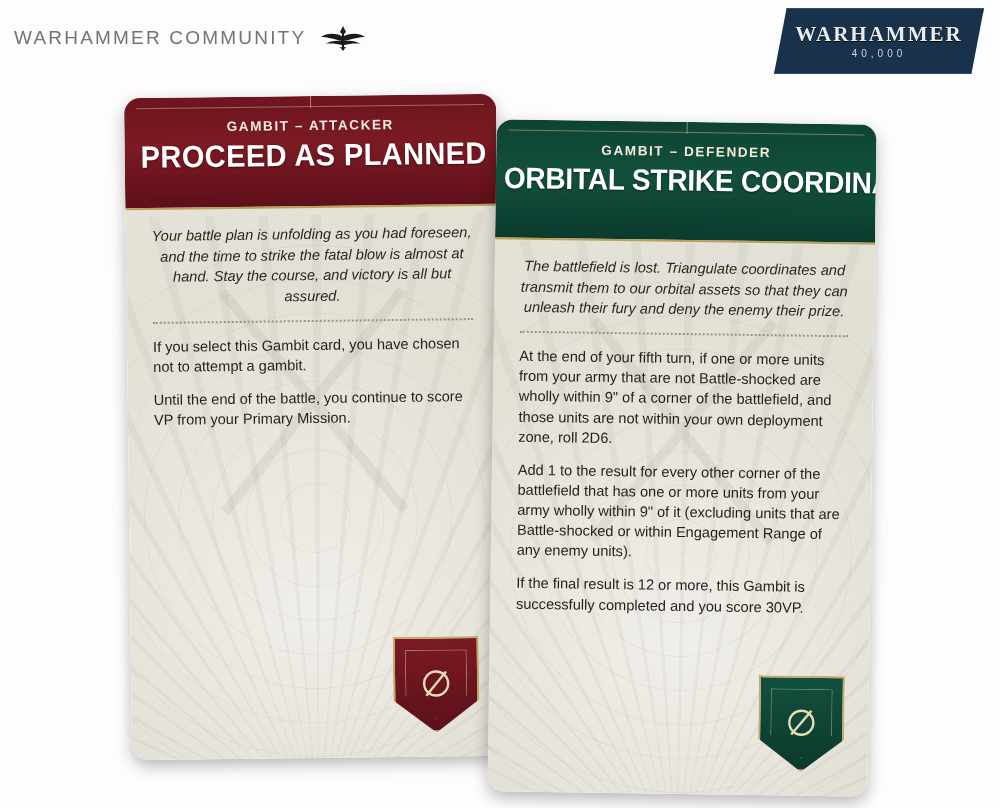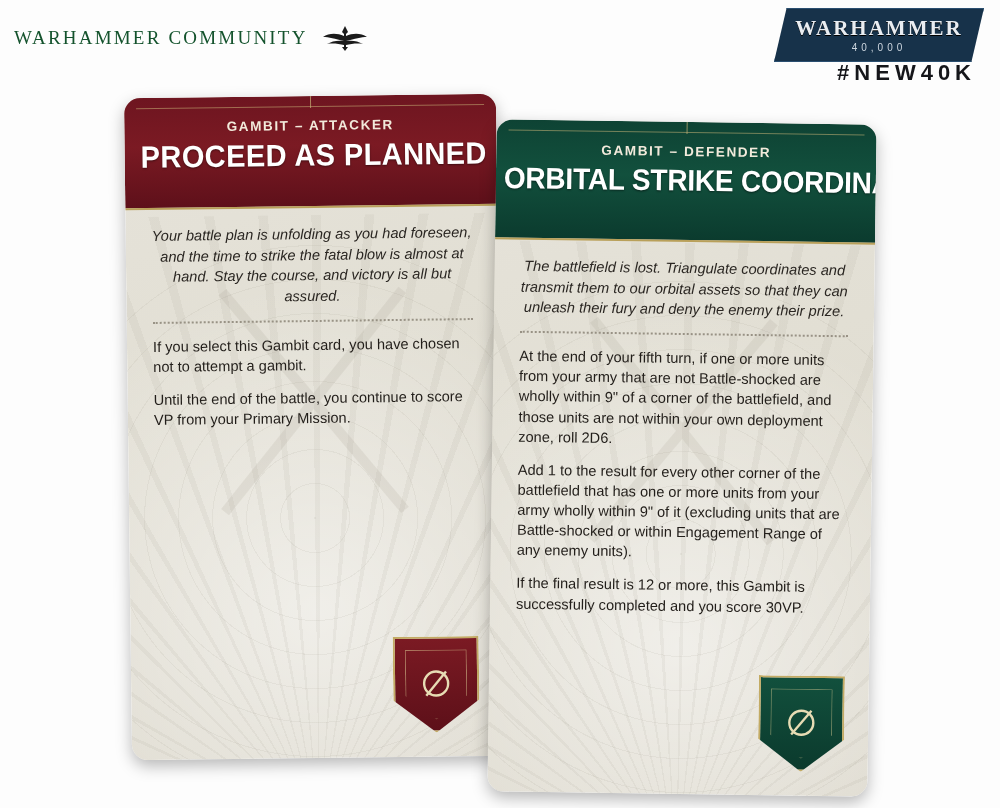--- a/index.html
+++ b/index.html
@@ -18,31 +18,31 @@
 
   
   .brand {
     position: absolute;
     left: 14px; top: 24px;
     display: flex; align-items: center; gap: 14px;
   }
   .brand-text {
     font-size: 19px;
     letter-spacing: 2.2px;
-    color: #14532d;
+    color: #737373;
     font-weight: 400;
-    font-family: Liberation Serif, serif;
+    font-family: Liberation Sans, sans-serif;
     white-space: nowrap;
   }
   .aquila { width: 46px; height: 28px; }
 
   .wh-logo {
     position: absolute;
     right: 16px; top: 8px;
-    width: 210px; height: 54px;
+    width: 210px; height: 66px;
     background: #17324a;
     clip-path: polygon(6% 0, 100% 0, 94% 100%, 0 100%);
     display: flex; flex-direction: column;
     align-items: center; justify-content: center;
     border: 1px solid #2a4f70;
   }
   .wh-logo .wh-top {
     color: #e9edf2;
     font-family: "Liberation Serif", serif;
     font-weight: bold;
@@ -245,21 +245,20 @@
           <path d="M48 34 C60 32 72 34 82 40 C70 38 58 40 48 42 Z"></path>
         </g>
       </svg>
     </span>
   </div>
 
   <div class="wh-logo">
     <span class="wh-top">WARHAMMER</span>
     <span class="wh-bottom">40,000</span>
   </div>
-  <div class="hashtag">#NEW40K</div>
 
   <div class="card card-attacker">
     <div class="paper-fan"></div>
     <div class="paper-rings"></div>
     <div class="paper-cross">
       <svg viewBox="0 0 300 300" width="300" height="300" aria-hidden="true">
         <g stroke="#9a9384" stroke-width="10" fill="none" opacity="0.5">
           <path d="M60 40 L240 260"></path>
           <path d="M240 40 L60 260"></path>
         </g>

